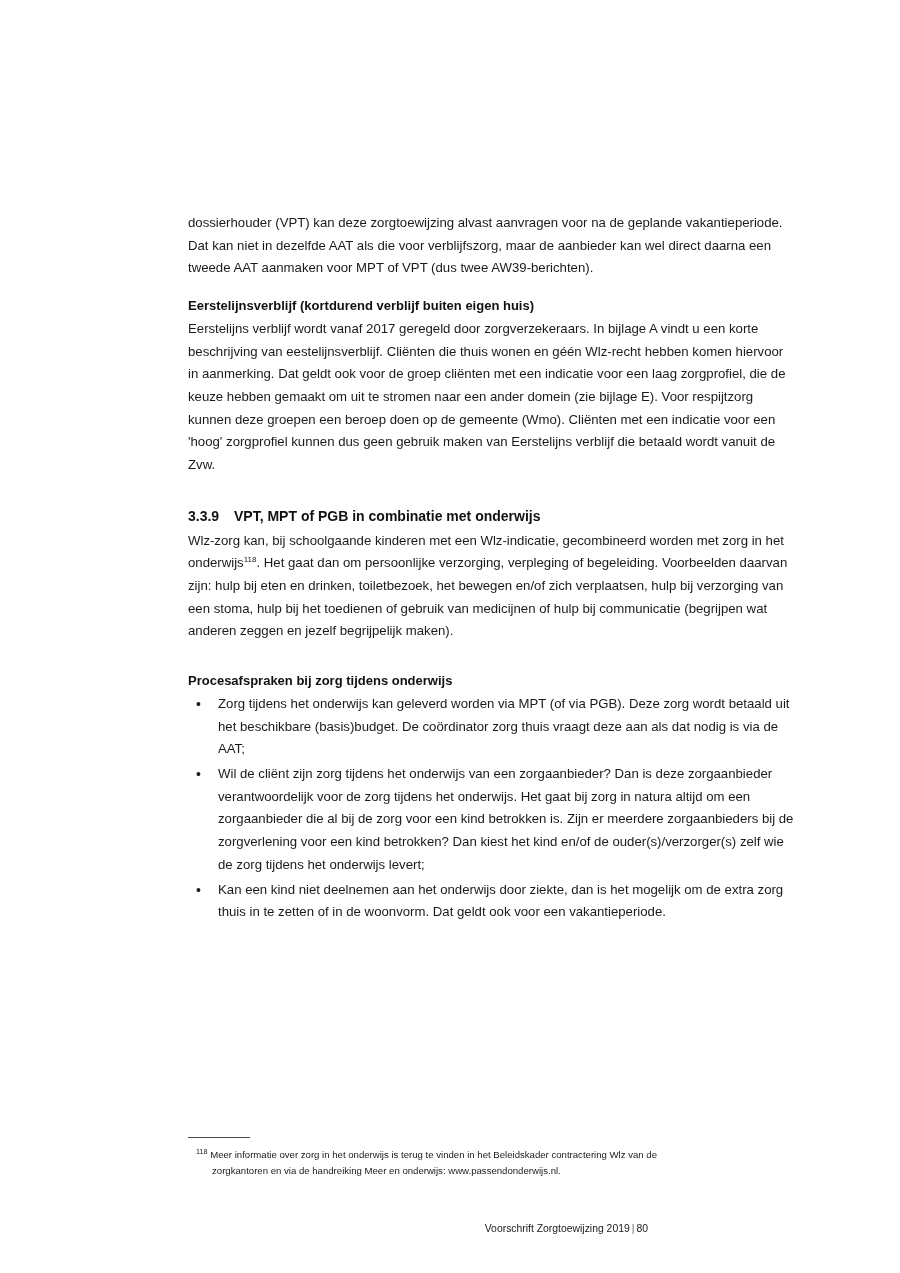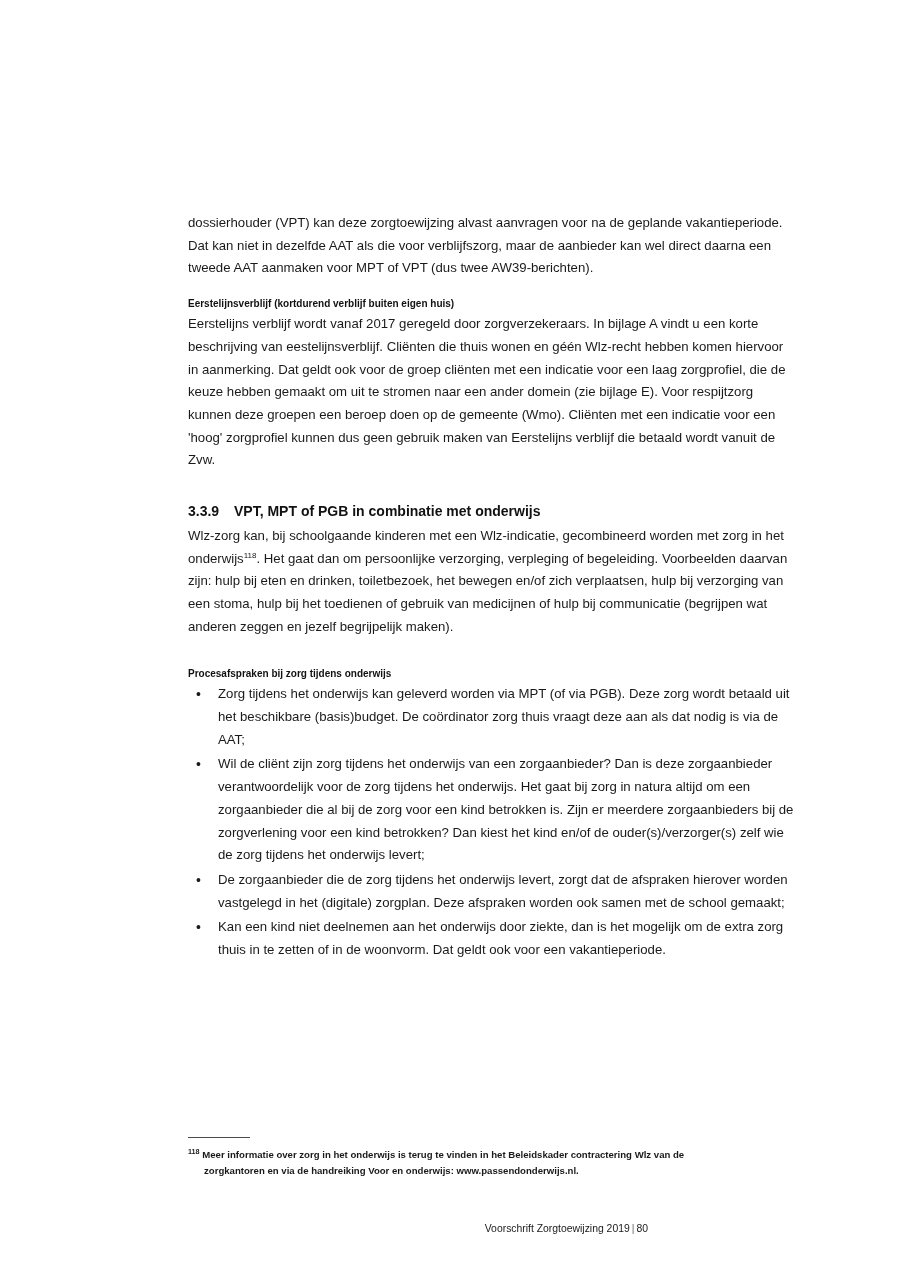--- a/index.html
+++ b/index.html
@@ -33,21 +33,21 @@
     font-size: 13.2px;
     line-height: 1.72;
     margin: 0;
     color: #1a1a1a;
     text-align: left;
   }
   .para {
     margin-bottom: 16px;
   }
   h2.heading {
-    font-size: 10px;
+    font-size: 13px;
     font-weight: bold;
     margin: 0 0 1px 0;
     line-height: 1.6;
     color: #111;
   }
   .section-head {
     font-size: 14px;
     font-weight: bold;
     margin: 0 0 1px 0;
     line-height: 1.7;
@@ -81,27 +81,26 @@
   .footnote-rule {
     position: absolute;
     left: 188px;
     top: 1137px;
     width: 62px;
     height: 1px;
     background: #4a4a4a;
   }
   .footnote {
     position: absolute;
-    left: 188px;
+    left: 196px;
     top: 1146px;
     width: 600px;
     font-size: 9.6px;
     line-height: 1.62;
     color: #1a1a1a;
-    font-weight: bold;
   }
   .footnote .fn-mark {
     font-size: 7.2px;
     vertical-align: super;
   }
   .footnote .fn-text {
     display: inline;
   }
   .footnote .fn-line2 {
     display: block;
@@ -145,31 +144,30 @@
 
     <p class="para"><span>Wlz-zorg kan, bij schoolgaande kinderen met een Wlz-indicatie, gecombineerd worden met zorg in het onderwijs</span><sup class="fn">118</sup><span>. Het gaat dan om persoonlijke verzorging, verpleging of begeleiding. Voorbeelden daarvan zijn: hulp bij eten en drinken, toiletbezoek, het bewegen en/of zich verplaatsen, hulp bij verzorging van een stoma, hulp bij het toedienen of gebruik van medicijnen of hulp bij communicatie (begrijpen wat anderen zeggen en jezelf begrijpelijk maken).</span></p>
 
     <div class="block-gap-sm"></div>
 
     <h2 class="heading">Procesafspraken bij zorg tijdens onderwijs</h2>
 
     <ul class="bullets">
       <li>Zorg tijdens het onderwijs kan geleverd worden via MPT (of via PGB). Deze zorg wordt betaald uit het beschikbare (basis)budget. De coördinator zorg thuis vraagt deze aan als dat nodig is via de AAT;</li>
       <li>Wil de cliënt zijn zorg tijdens het onderwijs van een zorgaanbieder? Dan is deze zorgaanbieder verantwoordelijk voor de zorg tijdens het onderwijs. Het gaat bij zorg in natura altijd om een zorgaanbieder die al bij de zorg voor een kind betrokken is. Zijn er meerdere zorgaanbieders bij de zorgverlening voor een kind betrokken? Dan kiest het kind en/of de ouder(s)/verzorger(s) zelf wie de zorg tijdens het onderwijs levert;</li>
-      <li>De zorgaanbieder die de zorg tijdens het onderwijs levert, zorgt dat de afspraken hierover worden vastgelegd in het (digitale) zorgplan. Deze afspraken worden ook samen met de school gemaakt;</li>
       <li>Kan een kind niet deelnemen aan het onderwijs door ziekte, dan is het mogelijk om de extra zorg thuis in te zetten of in de woonvorm. Dat geldt ook voor een vakantieperiode.</li>
     </ul>
 
   </div>
 
   <div class="footnote-rule"></div>
 
   <div class="footnote">
     <span class="fn-mark">118</span>
     <span class="fn-text">Meer informatie over zorg in het onderwijs is terug te vinden in het Beleidskader contractering Wlz van de</span>
-    <span class="fn-line2">zorgkantoren en via de handreiking Voor en onderwijs: www.passendonderwijs.nl.</span>
+    <span class="fn-line2">zorgkantoren en via de handreiking Meer en onderwijs: www.passendonderwijs.nl.</span>
   </div>
 
   <div class="page-footer">
     <span>Voorschrift Zorgtoewijzing 2019</span><span class="sep">|</span><span>80</span>
   </div>
 
 </div>
 
 </body></html>

